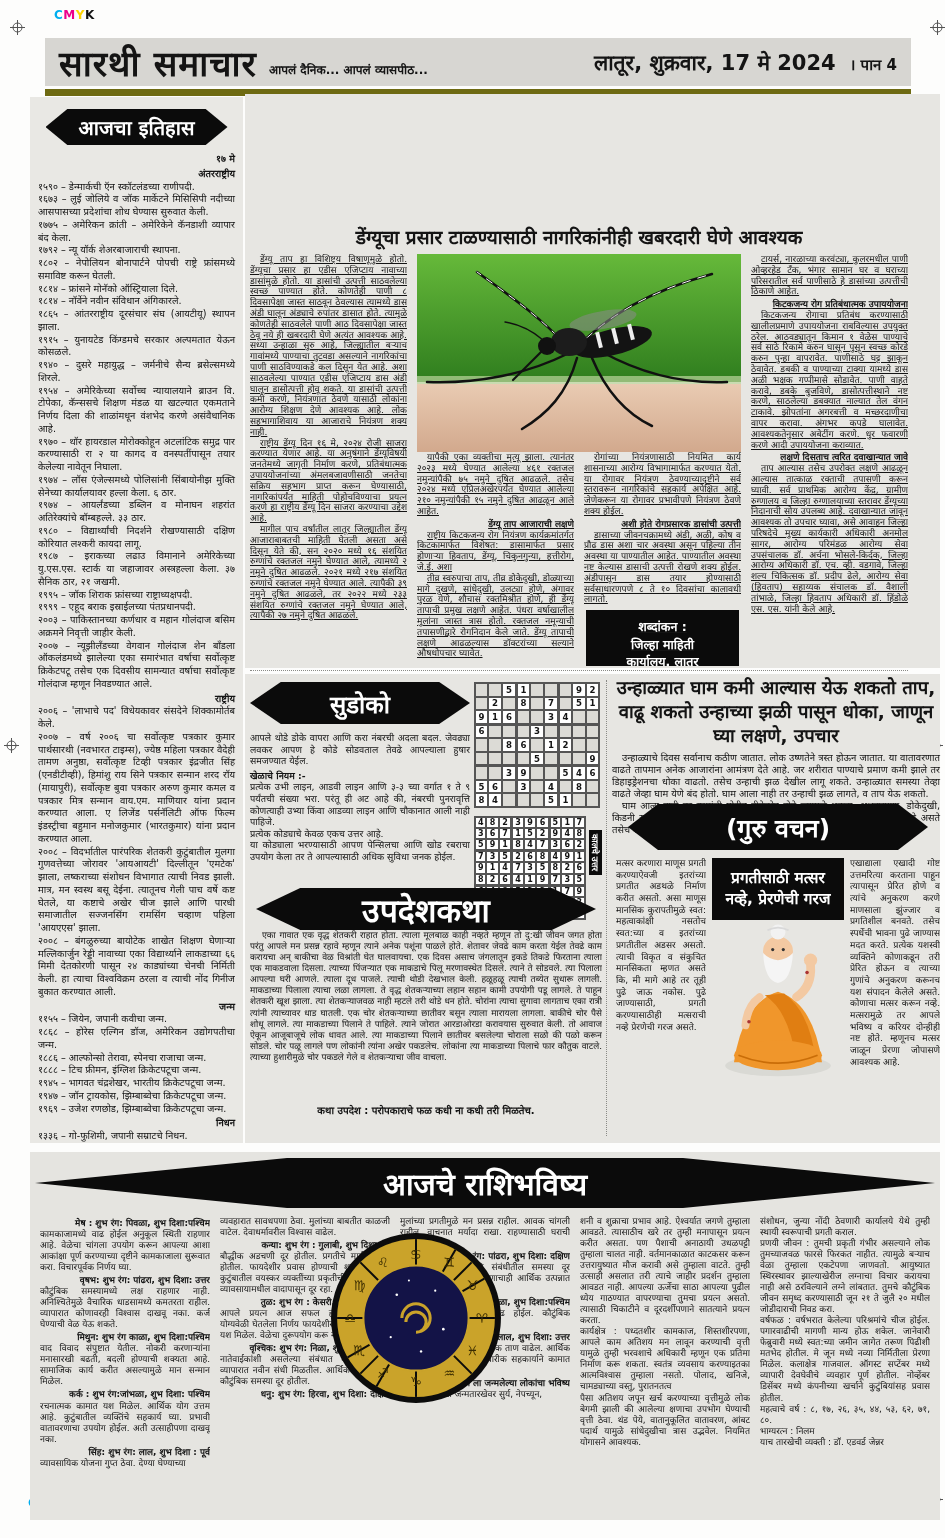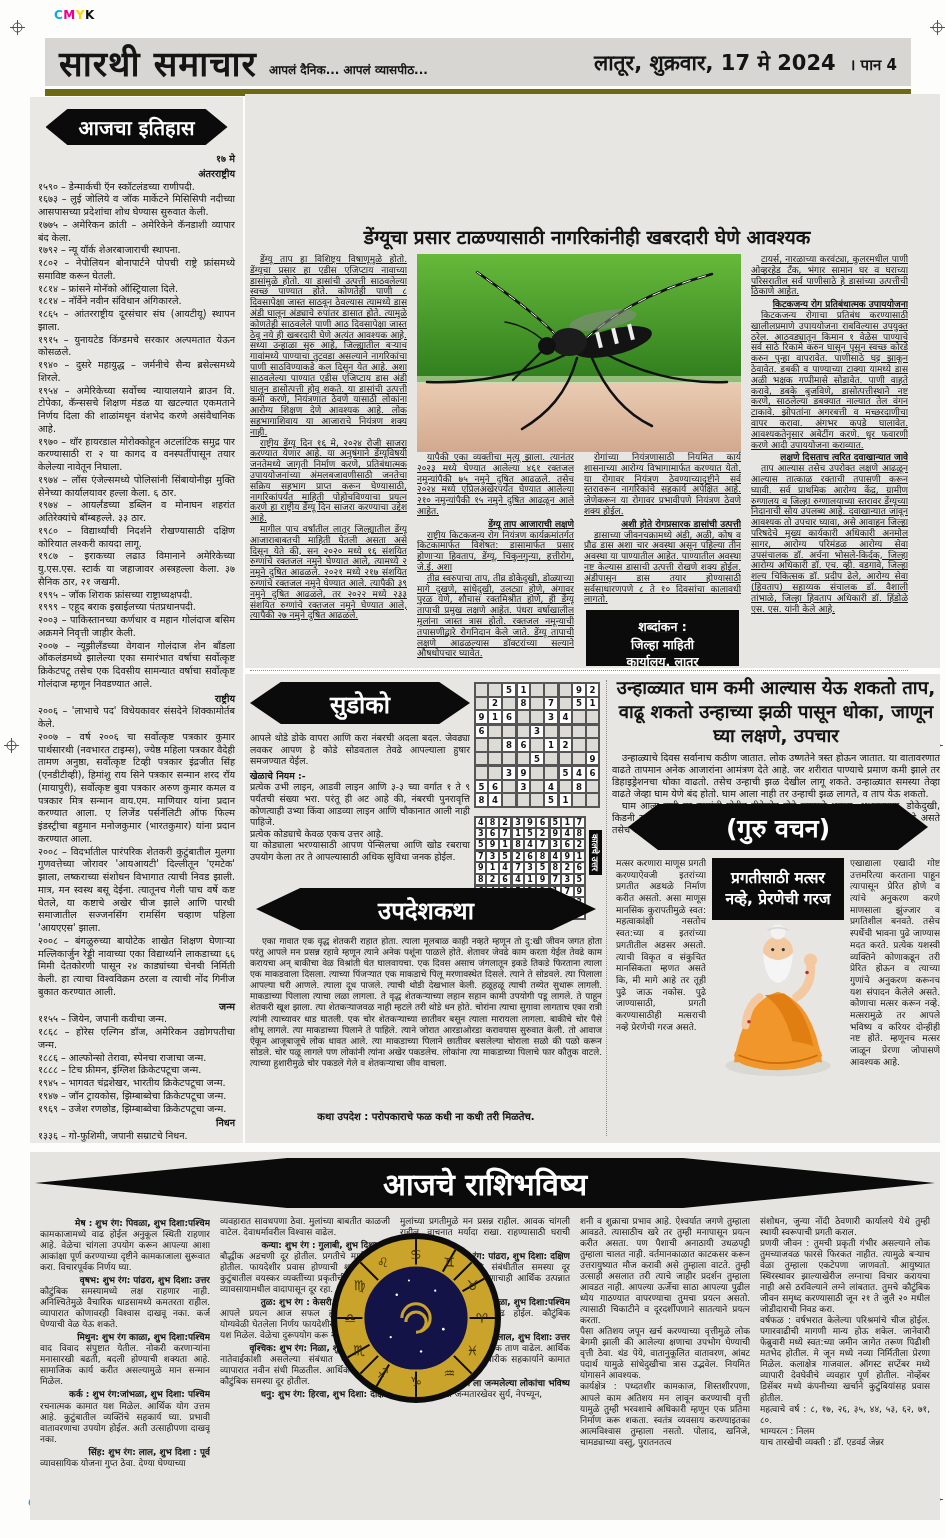--- a/index.html
+++ b/index.html
@@ -30,21 +30,21 @@
   .hex{clip-path:polygon(0 50%,12% 0,88% 0,100% 50%,88% 100%,12% 100%);}
   
   .history{left:30px;top:97px;width:213px;height:1046px;background:#e9e8e4;padding:10px 8px;box-sizing:border-box;overflow:hidden;}
   .history .banner{width:182px;height:36px;margin:2px auto 8px;font-size:20px;}
   .hlist{font-size:9.6px;line-height:1.33;text-align:justify;}
   .hline{margin:0;}
   .hline.bold{font-weight:bold;}
   
   .headline-box{left:250px;top:96px;width:658px;height:122px;background:#c8c7c3;display:flex;align-items:center;justify-content:center;text-align:center;}
   .headline-box div{font-size:41px;font-weight:800;line-height:1.28;}
-  .subheadline{left:258px;top:224px;width:658px;text-align:center;font-size:19px;font-weight:bold;}
+  .subheadline{left:250px;top:224px;width:658px;text-align:center;font-size:19px;font-weight:bold;}
   .art-grid{left:250px;top:254px;width:658px;height:412px;display:grid;grid-template-columns:repeat(4,1fr);grid-template-rows:198px auto;column-gap:10px;font-size:9px;line-height:1.2;text-align:justify;overflow:hidden;text-decoration:underline;}
   .art-grid p{margin:0;text-indent:10px;}
   .acol{overflow:hidden;}
   .c1{grid-column:1;grid-row:1/3;}
   .cimg{grid-column:2/4;grid-row:1;overflow:hidden;}
   .c2{grid-column:2;grid-row:2;}
   .c3{grid-column:3;grid-row:2;}
   .c4{grid-column:4;grid-row:1/3;}
   .subhd{font-weight:bold;text-align:right;text-indent:0 !important;margin-top:2px !important;}
   .credit-box{background:#0b0b0b;color:#fff;font-weight:bold;font-size:12.5px;line-height:1.4;text-align:center;padding:8px 4px;margin:5px 2px;}
@@ -71,21 +71,21 @@
   
   .guru{left:616px;top:800px;width:324px;height:342px;overflow:hidden;}
   .guru .banner{width:300px;height:46px;margin:4px auto 8px;font-size:25px;clip-path:polygon(0 50%,10% 0,90% 0,100% 50%,90% 100%,10% 100%);}
   .guru-cols{display:flex;gap:6px;}
   .guru-col{width:90px;font-size:9px;line-height:1.3;text-align:justify;overflow:hidden;height:276px;}
   .guru-center{width:132px;display:flex;flex-direction:column;align-items:center;}
   .quote-box{background:#0b0b0b;color:#fff;font-weight:800;font-size:15.5px;line-height:1.35;text-align:center;padding:10px 6px;width:100%;box-sizing:border-box;}
   .sage{margin-top:-8px;}
   
   .story{left:250px;top:886px;width:352px;height:256px;overflow:hidden;}
-  .story .banner{width:340px;height:42px;margin:2px auto 6px;font-size:24px;clip-path:polygon(0 50%,13% 0,87% 0,100% 50%,87% 100%,13% 100%);}
+  .story .banner{width:340px;height:42px;margin:2px auto 0;font-size:32px;clip-path:polygon(0 50%,13% 0,87% 0,100% 50%,87% 100%,13% 100%);}
   .story-title{text-align:center;font-size:17px;font-weight:800;margin-bottom:3px;}
   .story-body{font-size:8.8px;line-height:1.26;text-align:justify;height:170px;overflow:hidden;}
   .story-body p{margin:0;text-indent:12px;}
   .story-moral{text-align:center;font-size:10px;font-weight:bold;margin-top:3px;}
   
   .rashi{left:30px;top:1152px;width:910px;height:368px;background:#e5e4e0;}
   .rashi-banner{position:absolute;left:5px;top:6px;width:900px;height:50px;background:#0b0b0b;clip-path:polygon(0 50%,28% 0,72% 0,100% 50%,72% 100%,28% 100%);color:#fff;display:flex;align-items:center;justify-content:center;font-size:30px;font-weight:800;}
   .rashi-cols{position:absolute;left:10px;top:64px;width:890px;height:296px;display:grid;grid-template-columns:repeat(5,1fr);column-gap:10px;font-size:8.9px;line-height:1.24;text-align:justify;}
   .rcol{overflow:hidden;}
   .rcol div{margin:0;}
@@ -555,22 +555,22 @@
           <div>कौटुंबिक समस्या आणि संबंधीतील समस्या दूर होतील. प्रतिष्ठा मिळेल. कोणाचाही आर्थिक उत्पन्नात वाढ होईल.</div>
           <div class="bold subhd">कुंभ: शुभ रंग: निळा, शुभ दिशा:पश्चिम</div>
           <div>प्रसन्न राहाल. खर्चामध्ये वाढ होईल. कौटुंबिक वातावरण चांगले राहील.</div>
           <div class="bold subhd">मीन : शुभ रंग: लाल, शुभ दिशा: उत्तर</div>
           <div>भांडण, वादविवादामुळे मानसिक ताण वाढेल. आर्थिक स्थिती मध्यम राहील. पारिवारीक सहकार्याने कामात यश मिळेल.</div>
           <div class="bold subhd">१७ मे ला जन्मलेल्या लोकांचा भविष्य</div>
           <div>स्वभाव : तुमच्या जन्मतारखेवर सुर्य, नेपच्यून,</div>
         </div>
       <div class="rcol">
           <div>शनी व शुक्राचा प्रभाव आहे. ऐश्वर्यात जगणे तुम्हाला आवडते. त्यासाठीच खरे तर तुम्ही मनापासून प्रयत्न करीत असता. पण पैशाची अनाठायी उधळपट्टी तुम्हाला चालत नाही. वर्तमानकाळात काटकसर करून उत्तरायुष्यात मौज करावी असे तुम्हाला वाटते. तुम्ही उत्साही असलात तरी त्याचे जाहीर प्रदर्शन तुम्हाला आवडत नाही. आपल्या ऊर्जेचा साठा आपल्या पुढील ध्येय गाठण्यात वापरण्याचा तुमचा प्रयत्न असतो. त्यासाठी चिकाटीने व दूरदर्शीपणाने सातत्याने प्रयत्न करता.</div>
+          <div>कार्यक्षेत्र : पध्दतशीर कामकाज, शिस्तशीरपणा, आपले काम अतिशय मन लावून करण्याची वृत्ती यामुळे तुम्ही भरवशाचे अधिकारी म्हणून एक प्रतिमा निर्माण करू शकता. स्वतंत्र व्यवसाय करण्याइतका आत्मविश्वास तुम्हाला नसतो. पोलाद, खनिजे, चामड्याच्या वस्तु, पुरातनतत्व</div>
           <div>पैसा अतिशय जपून खर्च करण्याच्या वृत्तीमुळे लोक बेगमी झाली की आलेल्या क्षणाचा उपभोग घेण्याची वृत्ती ठेवा. थंड पेये, वातानुकूलित वातावरण, आंबट पदार्थ यामुळे सांधेदुखीचा त्रास उद्भवेल. नियमित योगासने आवश्यक.</div>
-          <div>कार्यक्षेत्र : पध्दतशीर कामकाज, शिस्तशीरपणा, आपले काम अतिशय मन लावून करण्याची वृत्ती यामुळे तुम्ही भरवशाचे अधिकारी म्हणून एक प्रतिमा निर्माण करू शकता. स्वतंत्र व्यवसाय करण्याइतका आत्मविश्वास तुम्हाला नसतो. पोलाद, खनिजे, चामड्याच्या वस्तु, पुरातनतत्व</div>
         </div>
       <div class="rcol">
           <div>संशोधन, जुन्या नोंदी ठेवणारी कार्यालये येथे तुम्ही स्थायी स्वरूपाची प्रगती कराल.</div>
           <div>प्रणयी जीवन : तुमची प्रकृती गंभीर असल्याने लोक तुमच्याजवळ फारसे फिरकत नाहीत. त्यामुळे बऱ्याच वेळा तुम्हाला एकटेपणा जाणवतो. आयुष्यात स्थिरस्थावर झाल्याखेरीज लग्नाचा विचार करायचा नाही असे ठरविल्याने लग्ने लांबतात. तुमचे कौटुंबिक जीवन समृध्द करण्यासाठी जून २१ ते जुलै २० मधील जोडीदाराची निवड करा.</div>
           <div>वर्षफळ : वर्षभरात केलेल्या परिश्रमांचे चीज होईल. पगारवाढीची मागणी मान्य होऊ शकेल. जानेवारी फेब्रुवारी मध्ये स्वत:च्या जमीन जागेत तरूण पिढीशी मतभेद होतील. मे जून मध्ये नव्या निर्मितीला प्रेरणा मिळेल. कलाक्षेत्र गाजवाल. ऑगस्ट सप्टेंबर मध्ये व्यापारी देवघेवीचे व्यवहार पूर्ण होतील. नोव्हेंबर डिसेंबर मध्ये कंपनीच्या खर्चाने कुटुंबियांसह प्रवास होतील.</div>
           <div>महत्वाचे वर्ष : ८, १७, २६, ३५, ४४, ५३, ६२, ७१, ८०.</div>
           <div>भाग्यरत्न : निलम</div>
           <div>याच तारखेची व्यक्ती : डॉ. एडवर्ड जेन्नर</div>
         </div>
     </div>

